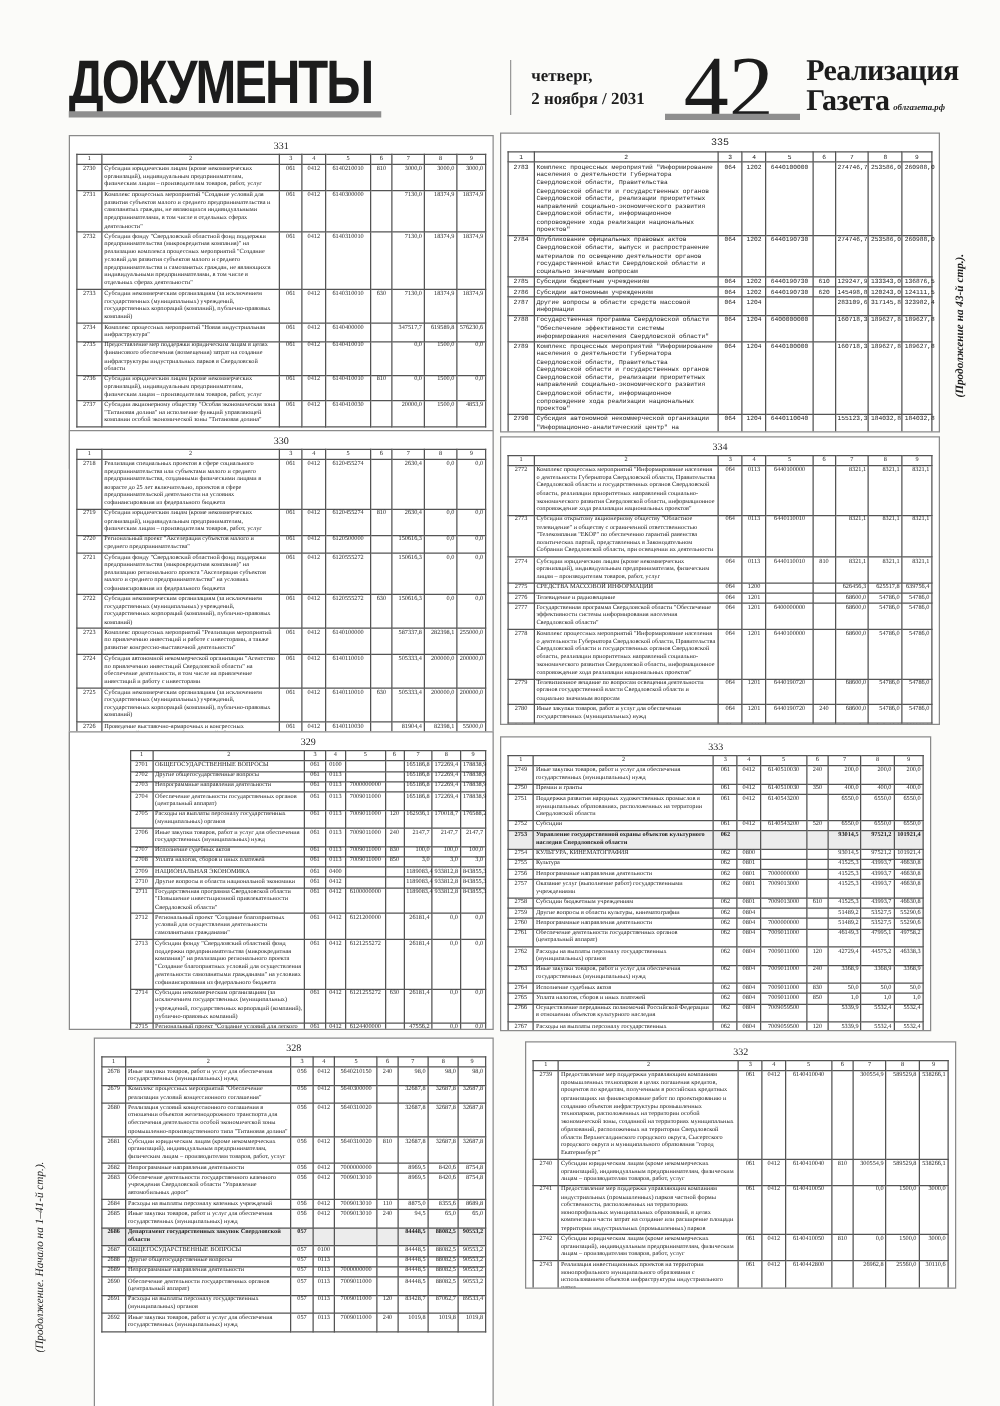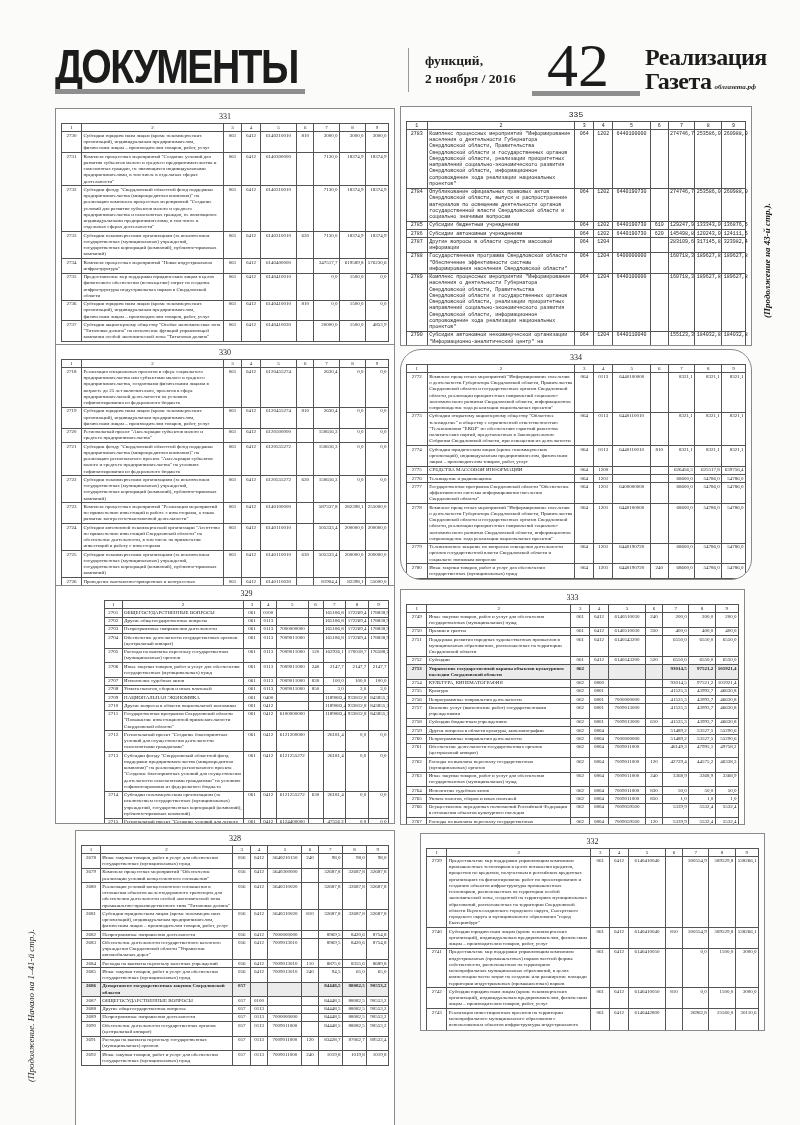--- a/index.html
+++ b/index.html
@@ -12,21 +12,21 @@
   .docs-title{
     position:absolute;left:55px;top:42px;
     font-family:"Liberation Sans", sans-serif;font-weight:700;font-size:49px;line-height:1;
     letter-spacing:-2px;transform:scaleX(0.80);transform-origin:left top;white-space:nowrap;
   }
   .bar{position:absolute;height:5px;background:#8e8e8e;}
   .bar-title{left:55px;top:89px;width:250px;}
   .bar-42{left:532px;top:91px;width:108px;}
   .head-divider{position:absolute;left:408px;top:48px;width:1px;height:44px;background:#999;}
   .date-block{position:absolute;left:425px;top:52px;font-weight:700;font-size:13.5px;line-height:1.3;}
-  .page-num{position:absolute;left:547px;top:34px;font-size:62px;font-weight:500;line-height:1;}
+  .page-num{position:absolute;left:547px;top:34px;font-size:72px;font-weight:500;line-height:1;}
   .masthead{position:absolute;left:645px;top:46px;font-weight:700;font-size:24px;line-height:0.98;letter-spacing:-0.5px;}
   .masthead .site{font-weight:700;font-style:italic;font-size:7px;letter-spacing:0;margin-left:3px;}
   
   .vert{position:absolute;white-space:nowrap;font-style:italic;font-size:9px;}
   .vert-left{left:26px;top:1082px;transform:rotate(-90deg);transform-origin:left top;font-weight:400;}
   .vert-right{left:762px;top:318px;transform:rotate(-90deg);transform-origin:left top;font-weight:700;}
   
   .block{
     position:absolute;border:1px solid #8a8a8a;background:#fff;
     padding:3px 5px 4px;box-sizing:border-box;overflow:hidden;
@@ -41,35 +41,35 @@
   td.c5{width:11%;text-align:center;}
   td.c6{width:4.5%;text-align:center;}
   td.c7,td.c8,td.c9{width:7.5%;text-align:right;vertical-align:bottom;white-space:nowrap;}
   td.c9{width:6.5%;}
   tr.hdr td{text-align:center;font-weight:400;}
   tr.bold td{font-weight:700;background:#ececec;}
   
   #b331{left:55px; top:108px; width:340px; height:267px;}
   #b335{left:400px;top:106px; width:352px; height:240px;font-family:Liberation Mono, monospace;}
   #b330{left:55px; top:344px; width:340px; height:272px;}
-  #b334{left:400px;top:349px; width:352px; height:231px;border-radius:21px;}
+  #b334{left:400px;top:349px; width:352px; height:231px;}
   #b329{left:55px; top:585px; width:340px; height:239px;padding-left:48px;}
   #b333{left:400px;top:589px; width:345px; height:236px;}
   #b328{left:75px; top:830px; width:320px; height:302px;}
   #b332{left:420px;top:833px; width:345px; height:198px;}
 </style>
 </head>
 <body>
 
 <div class="docs-title">ДОКУМЕНТЫ</div>
 <div class="bar bar-title"></div>
 <div class="head-divider"></div>
 <div class="date-block">
-  <div>функций,</div>
-  <div>2 ноября / 2016</div>
+  <div>четверг,</div>
+  <div>2 ноября / 2031</div>
 </div>
 <div class="page-num">42</div>
 <div class="bar bar-42"></div>
 <div class="masthead">
   <div>Реализация</div>
   <div><span>Газета</span><span class="site">облгазета.рф</span></div>
 </div>
 
 <div class="vert vert-left">(Продолжение. Начало на 1–41-й стр.).</div>
 <div class="vert vert-right">(Продолжение на 43-й стр.).</div>

